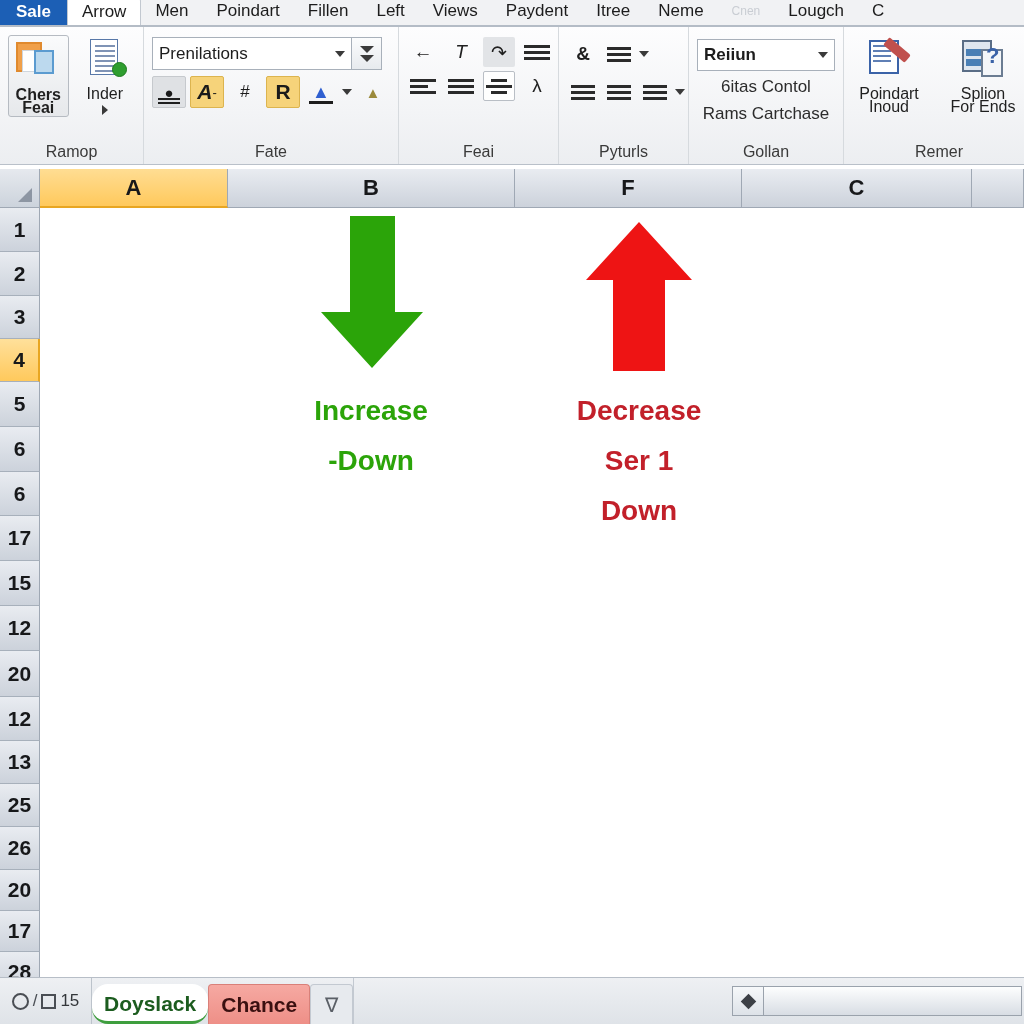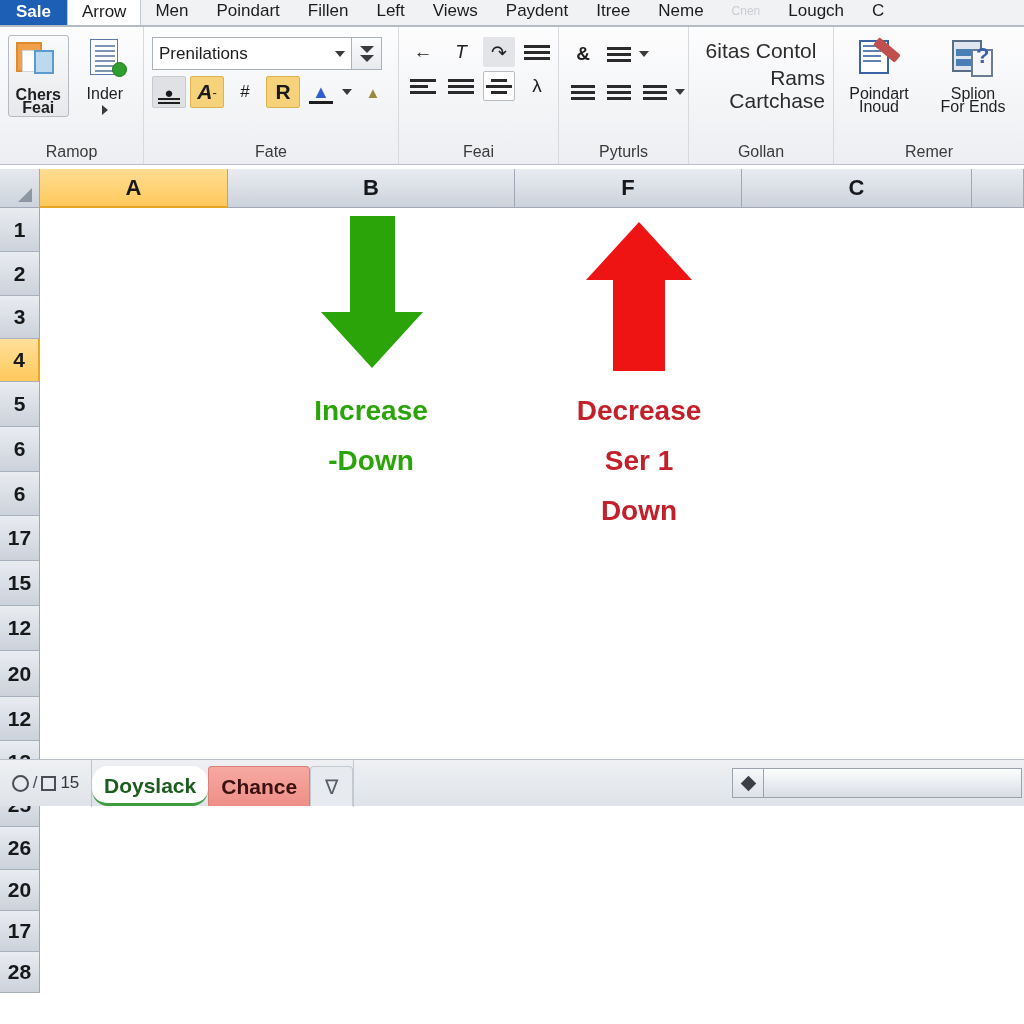--- a/index.html
+++ b/index.html
@@ -2,21 +2,21 @@
 <html><head>
 <meta charset="utf-8">
 <style>
   * { box-sizing: border-box; margin: 0; padding: 0; }
   html, body {
     width: 1024px; height: 1024px;
     overflow: hidden;
     font-family: "Liberation Sans", sans-serif;
     background: #ffffff;
   }
-  #app { position: relative; width: 1024px; height: 806px; }
+  #app { position: relative; width: 1024px; height: 1024px; }
 
   
   .tabstrip {
     position: absolute; top: 0; left: 0; width: 1024px; height: 27px;
     background: #f1f2f4;
     border-bottom: 2px solid #b4bcc6;
     display: flex; align-items: flex-end;
   }
   .tab {
     height: 27px; line-height: 26px;
@@ -133,21 +133,21 @@
 
   .lines { width:26px; }
   .lines s { display:block; height:3px; background:#2a2a2a; margin:3px 0; }
 
   
   .nmbtn { display:flex; align-items:center; gap:4px; }
   .stack-lines { width:24px; }
   .stack-lines s { display:block;height:3px;background:#2b2b2b;margin:3px 0; }
 
   
-  .gtext { font-size:21px; color:#2c2c2c; line-height:23px;text-align:right; }
+  .gtext { font-size:17px; color:#2c2c2c; line-height:23px; }
 
   
   .sheet {
     position: absolute; top: 165px; left: 0; width: 1024px; height: 812px;
     background: #ffffff;
   }
   .colhdr {
     position:absolute; top:4px; left:0; width:1024px; height:39px;
     display:flex;
   }
@@ -428,20 +428,24 @@
           <div>
               <div class="arrow-dn"></div>
             </div>
         </div>
       </div>
       <div class="grp-label">Pyturls</div>
     </div>
 
     <div class="grp" style="width:160px">
       <div class="grp-body" style="flex-direction:column;padding-top:6px;gap:4px;align-items:center">
+        <div class="combo small">
+          <span>Reiiun</span>
+          <span class="arrow-dn"></span>
+        </div>
         <div class="gtext">6itas Contol</div>
         <div class="gtext">Rams Cartchase</div>
       </div>
       <div class="grp-label">Gollan</div>
     </div>
 
     <div class="grp" style="flex:1">
       <div class="grp-body" style="gap:14px;padding-top:2px;justify-content:center">
         <div class="bigbtn" style="width:74px">
           <div class="ico48">

